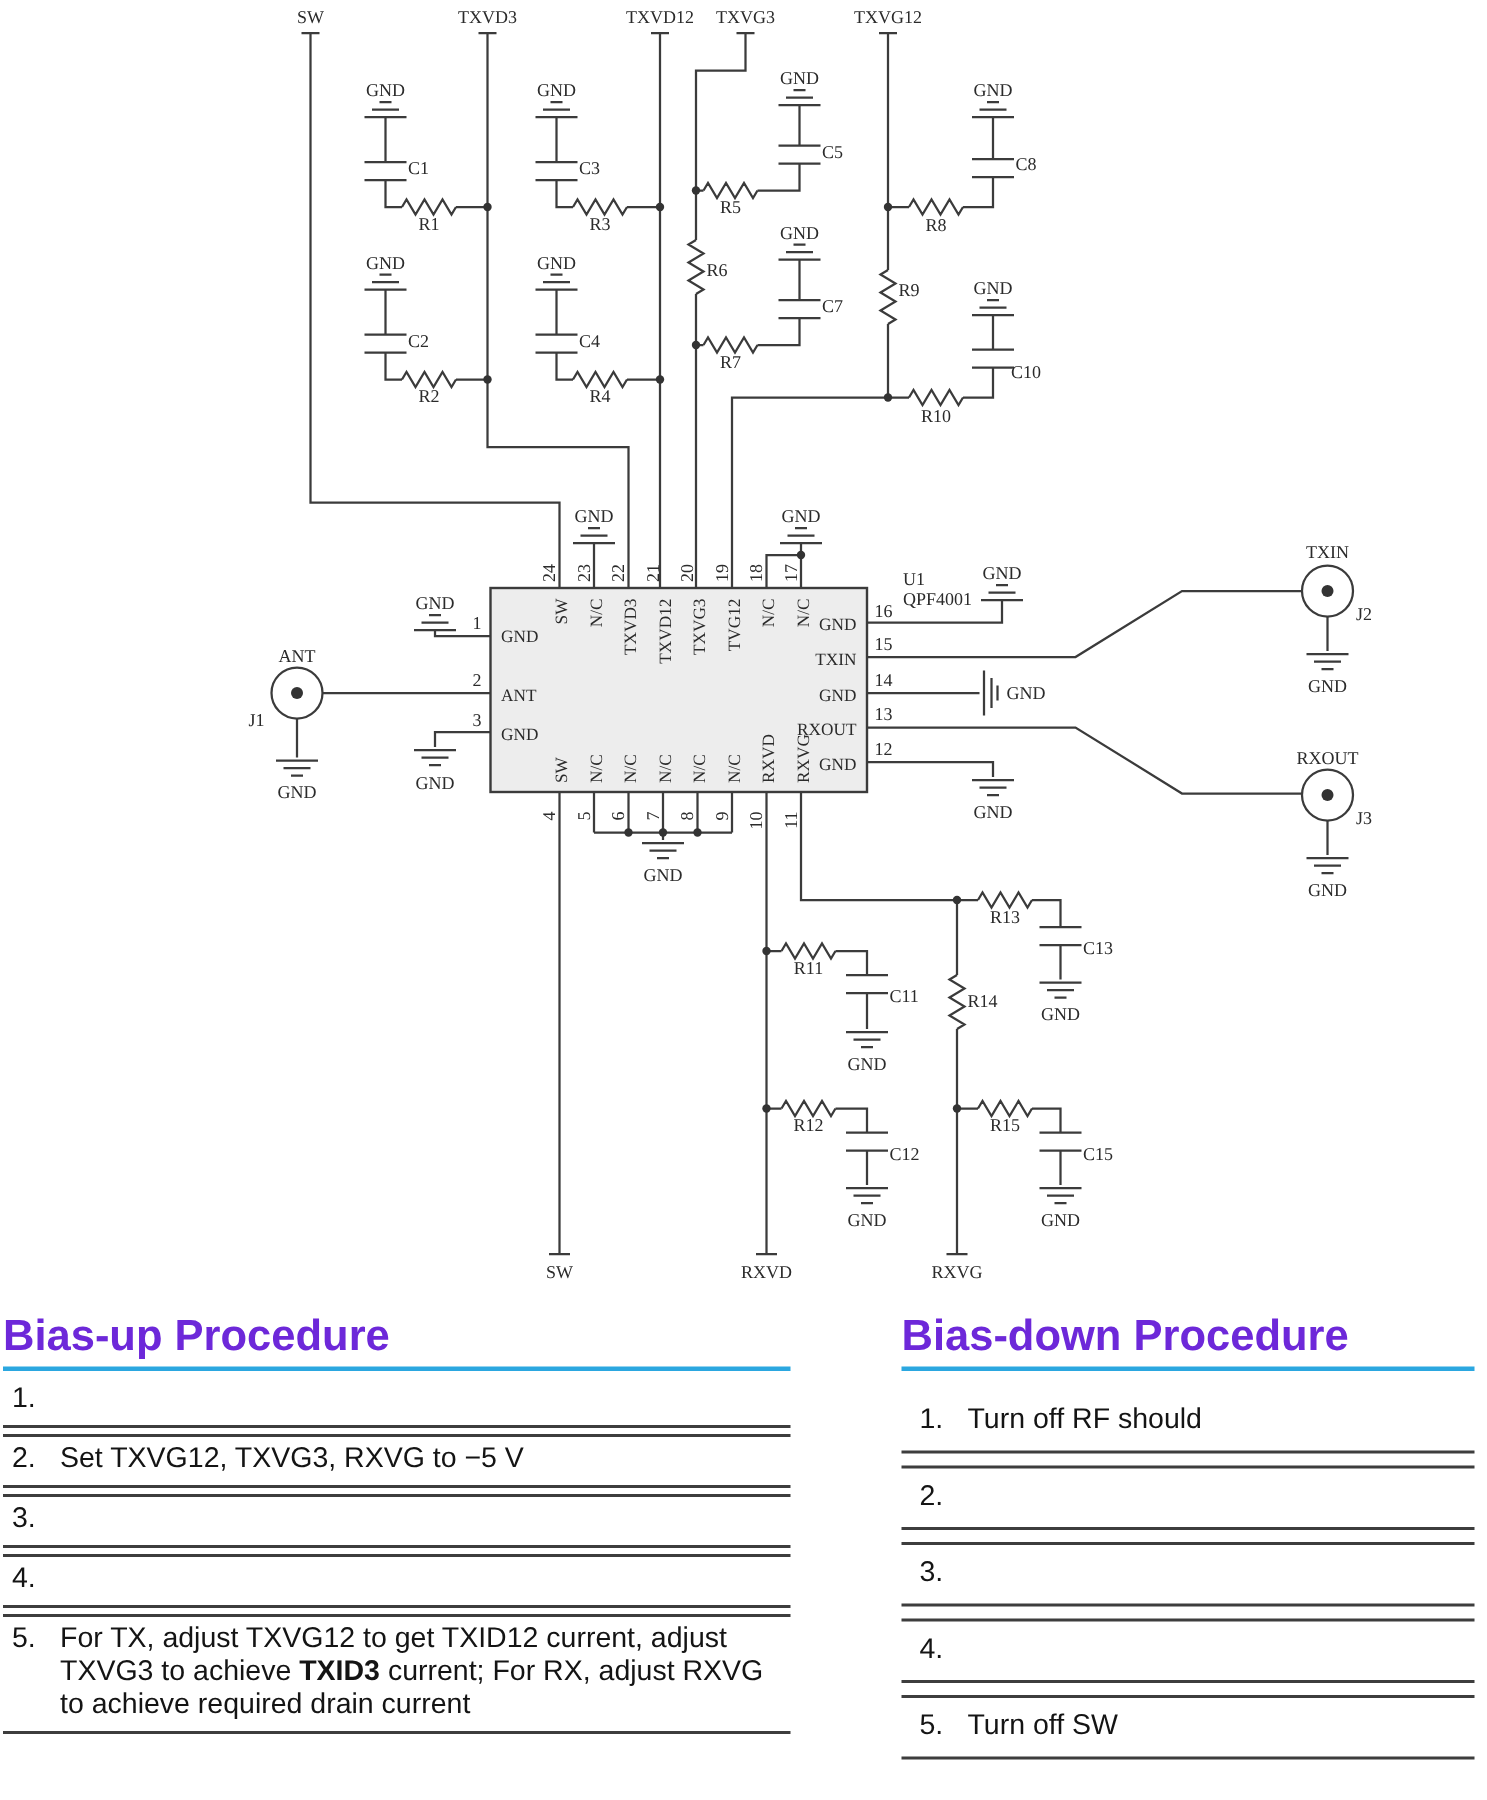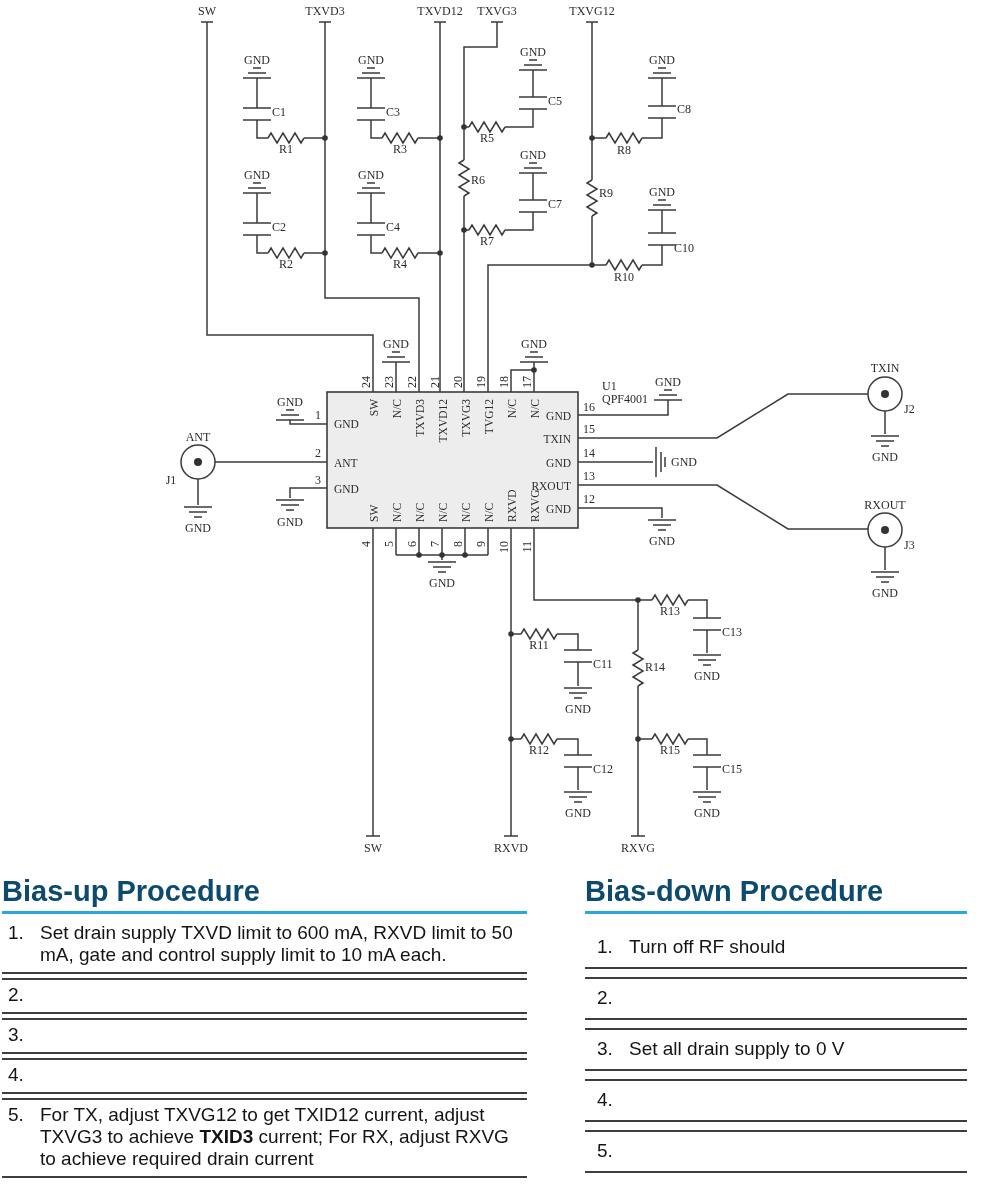--- a/index.html
+++ b/index.html
@@ -8,21 +8,21 @@
   svg text{font-family:"Liberation Serif",serif;fill:#2b2b2b;}
   .wire{stroke:#3b3b3b;stroke-width:1.5;fill:none;}
   .icbox{fill:#ededed;stroke:#3b3b3b;stroke-width:1.6;}
   .slabel{font-size:12px;}
   .pnum{font-size:12px;}
   .pname{font-size:11.5px;}
   .dot{fill:#333;}
   .conn{fill:#fff;stroke:#3b3b3b;stroke-width:1.5;}
   .conndot{fill:#333;}
   .proc{position:absolute;}
-  .proc-title{font-size:29px;font-weight:bold;color:#0c4a6e;line-height:1.05;}
+  .proc-title{font-size:29px;font-weight:bold;color:#6d28d9;line-height:1.05;}
   .proc-rule{height:3px;background:#2BA7E0;margin-top:5px;}
   .items{margin-top:4px;}
   .proc-item{display:flex;border-bottom:2px solid #3d3d3d;font-size:19px;line-height:22px;}
   .proc-item + .proc-item{border-top:2px solid #3d3d3d;}
   .left .proc-item{padding:4px 0 6px 6px;}
   .left .proc-item + .proc-item{margin-top:4px;}
   .right .proc-item{padding:8px 0 9px 12px;}
   .right .proc-item + .proc-item{margin-top:8px;}
   .right .items{margin-top:14px;}
   .num{flex:none;width:32px;}
@@ -325,58 +325,58 @@
   <text class="slabel" x="904" y="549" text-anchor="start">J3</text>
 </svg>
 
 
 <div class="proc left" style="left:2px;top:876px;width:525px;">
   <div class="proc-title">Bias-up Procedure</div>
   <div class="proc-rule"></div>
   <div class="items">
     <div class="proc-item">
       <span class="num">1.</span>
-      <span class="itext">Set drain supply TXVD limit to 600 mA, RXVD limit to 50 mA, gate and control supply limit to 10 mA each.</span>
     </div>
     <div class="proc-item">
       <span class="num">2.</span>
+      <span class="itext">Set TXVG12, TXVG3, RXVG to −5 V</span>
     </div>
     <div class="proc-item">
       <span class="num">3.</span>
     </div>
     <div class="proc-item">
       <span class="num">4.</span>
     </div>
     <div class="proc-item">
       <span class="num">5.</span>
       <span class="itext"><span>For TX, adjust TXVG12 to get TXID12 current, adjust TXVG3 to achieve </span><span class="b">TXID3</span><span> current; For RX, adjust RXVG to achieve required drain current</span></span>
     </div>
 
   </div>
 </div>
 
 
-<div class="proc right" style="left:585px;top:876px;width:382px;">
+<div class="proc right" style="left:601px;top:876px;width:382px;">
   <div class="proc-title">Bias-down Procedure</div>
   <div class="proc-rule"></div>
   <div class="items">
     <div class="proc-item">
       <span class="num">1.</span>
       <span class="itext">Turn off RF should</span>
     </div>
     <div class="proc-item">
       <span class="num">2.</span>
     </div>
     <div class="proc-item">
       <span class="num">3.</span>
-      <span class="itext">Set all drain supply to 0 V</span>
     </div>
     <div class="proc-item">
       <span class="num">4.</span>
     </div>
     <div class="proc-item">
       <span class="num">5.</span>
+      <span class="itext">Turn off SW</span>
     </div>
 
   </div>
 </div>
 
 </div>
 
 </body></html>

